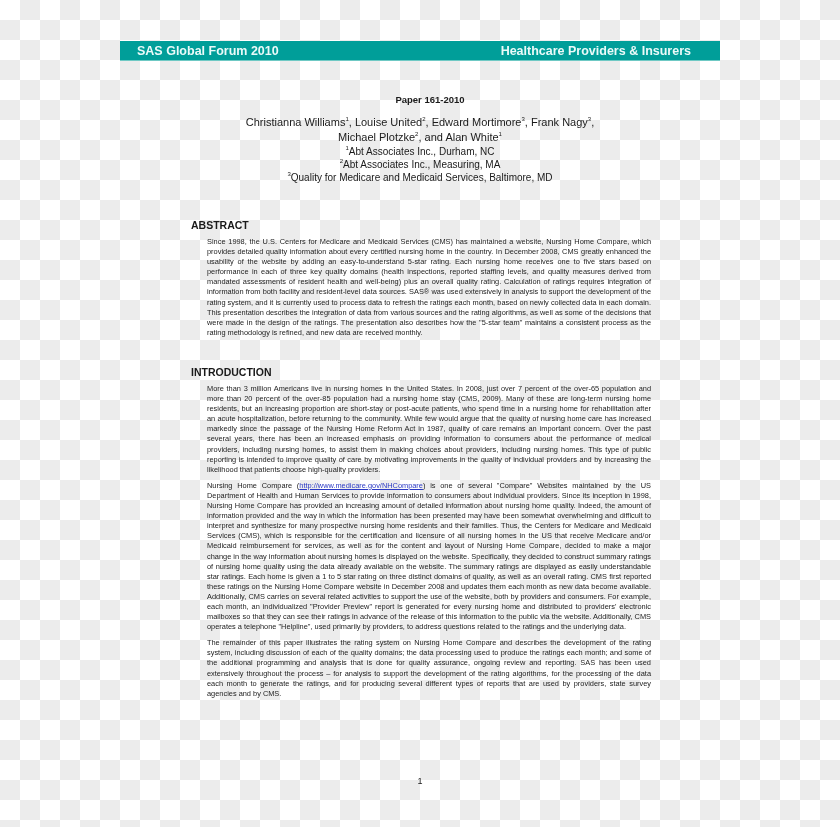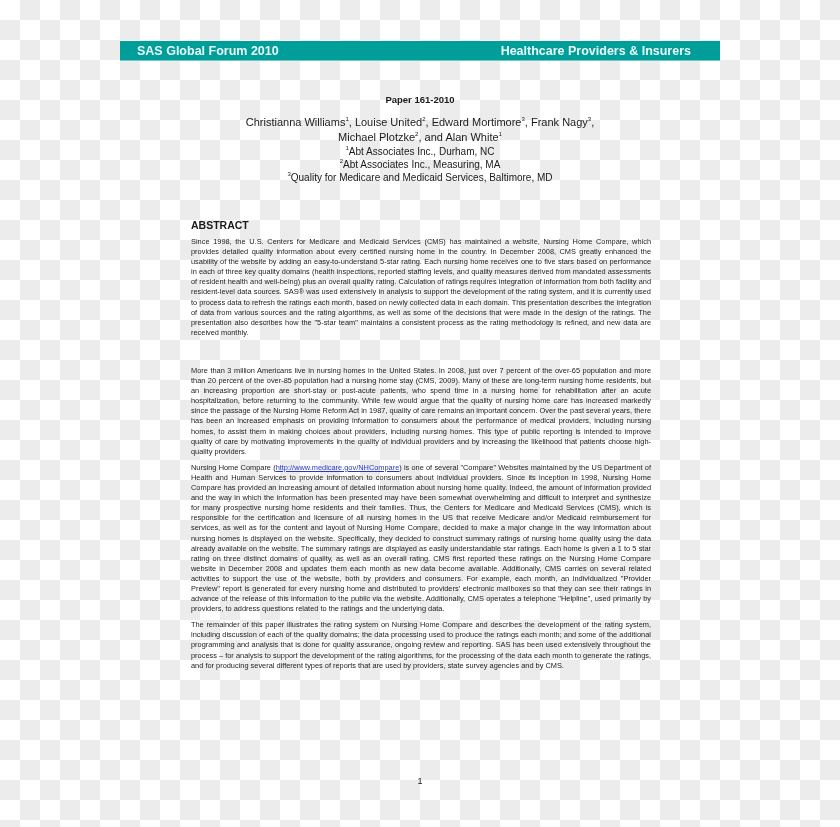--- a/index.html
+++ b/index.html
@@ -20,35 +20,35 @@
   .banner {
     position: absolute; left: 0; top: 41px; width: 600px; height: 20px;
     background: #009e99;
     border-bottom: 1px solid #6fc9c4;
     display: flex; justify-content: space-between; align-items: center;
     padding: 0 29px 0 17px; box-sizing: border-box;
     color: #eafaf9; font-weight: bold; font-size: 12.5px;
   }
   .paper-num {
     position: absolute; left: 0; top: 94px; width: 600px; text-align: center;
-    font-size: 9.5px; font-weight: bold;
+    font-size: 9.5px; font-weight: bold; padding-left: 10px;
   }
   .title-block {
     position: absolute; left: 0; top: 115px; width: 600px; text-align: center;
   }
   .title { font-size: 11px; font-weight: bold; line-height: 13px; }
   .authors { font-size: 11px; line-height: 15px; }
   .affil { font-size: 10px; line-height: 13px; }
   sup { font-size: 6px; vertical-align: 5px; line-height: 0; }
   .section {
     position: absolute; left: 71px; width: 460px;
   }
   .heading { font-size: 10.5px; font-weight: bold; margin: 0 0 6px 0; }
   .para {
-    font-size: 7.4px; line-height: 10.1px; text-align: justify; margin: 0 0 6px 0;
+    font-size: 7.4px; line-height: 10.1px; text-align: justify; margin: 0 0 6px 16px;
     color: #222;
   }
   .link { color: #2a39c4; text-decoration: underline; }
   .page-num {
     position: absolute; left: 0; top: 776px; width: 600px; text-align: center;
     font-size: 9px;
   }
 </style>
 </head>
 <body>
@@ -75,19 +75,20 @@
     <div class="affil"><sup>2</sup><span>Abt Associates Inc., Measuring, MA</span></div>
     <div class="affil"><sup>3</sup><span>Quality for Medicare and Medicaid Services, Baltimore, MD</span></div>
   </div>
 
   <div class="section" style="top:219px;">
     <div class="heading">ABSTRACT</div>
     <p class="para">Since 1998, the U.S. Centers for Medicare and Medicaid Services (CMS) has maintained a website, Nursing Home Compare, which provides detailed quality information about every certified nursing home in the country. In December 2008, CMS greatly enhanced the usability of the website by adding an easy-to-understand 5-star rating. Each nursing home receives one to five stars based on performance in each of three key quality domains (health inspections, reported staffing levels, and quality measures derived from mandated assessments of resident health and well-being) plus an overall quality rating. Calculation of ratings requires integration of information from both facility and resident-level data sources. SAS® was used extensively in analysis to support the development of the rating system, and it is currently used to process data to refresh the ratings each month, based on newly collected data in each domain. This presentation describes the integration of data from various sources and the rating algorithms, as well as some of the decisions that were made in the design of the ratings. The presentation also describes how the "5-star team" maintains a consistent process as the rating methodology is refined, and new data are received monthly.</p>
   </div>
 
   <div class="section" style="top:366px;">
+    <div class="heading">INTRODUCTION</div>
     <p class="para">More than 3 million Americans live in nursing homes in the United States.  In 2008, just over 7 percent of the over-65 population and more than 20 percent of the over-85 population had a nursing home stay (CMS, 2009).  Many of these are long-term nursing home residents, but an increasing proportion are short-stay or post-acute patients, who spend time in a nursing home for rehabilitation after an acute hospitalization, before returning to the community.  While few would argue that the quality of nursing home care has increased markedly since the passage of the Nursing Home Reform Act in 1987, quality of care remains an important concern.  Over the past several years, there has been an increased emphasis on providing information to consumers about the performance of medical providers, including nursing homes, to assist them in making choices about providers, including nursing homes.  This type of public reporting is intended to improve quality of care by motivating improvements in the quality of individual providers and by increasing the likelihood that patients choose high-quality providers.</p>
     <p class="para"><span>Nursing Home Compare (</span><span class="link">http://www.medicare.gov/NHCompare</span><span>) is one of several "Compare" Websites maintained by the US Department of Health and Human Services to provide information to consumers about individual providers.  Since its inception in 1998, Nursing Home Compare has provided an increasing amount of detailed information about nursing home quality.  Indeed, the amount of information provided and the way in which the information has been presented may have been somewhat overwhelming and difficult to interpret and synthesize for many prospective nursing home residents and their families.  Thus, the Centers for Medicare and Medicaid Services (CMS), which is responsible for the certification and licensure of all nursing homes in the US that receive Medicare and/or Medicaid reimbursement for services, as well as for the content and layout of Nursing Home Compare, decided to make a major change in the way information about nursing homes is displayed on the website.  Specifically, they decided to construct summary ratings of nursing home quality using the data already available on the website.  The summary ratings are displayed as easily understandable star ratings.  Each home is given a 1 to 5 star rating on three distinct domains of quality, as well as an overall rating.  CMS first reported these ratings on the Nursing Home Compare website in December 2008 and updates them each month as new data become available.  Additionally, CMS carries on several related activities to support the use of the website, both by providers and consumers.  For example, each month, an individualized "Provider Preview" report is generated for every nursing home and distributed to providers' electronic mailboxes so that they can see their ratings in advance of the release of this information to the public via the website.  Additionally, CMS operates a telephone "Helpline", used primarily by providers, to address questions related to the ratings and the underlying data.</span></p>
     <p class="para">The remainder of this paper illustrates the rating system on Nursing Home Compare and describes the development of the rating system, including discussion of each of the quality domains; the data processing used to produce the ratings each month; and some of the additional programming and analysis that is done for quality assurance, ongoing review and reporting.  SAS has been used extensively throughout the process – for analysis to support the development of the rating algorithms, for the processing of the data each month to generate the ratings, and for producing several different types of reports that are used by providers, state survey agencies and by CMS.</p>
   </div>
 
   <div class="page-num">1</div>
 </div>
 
 </body></html>

